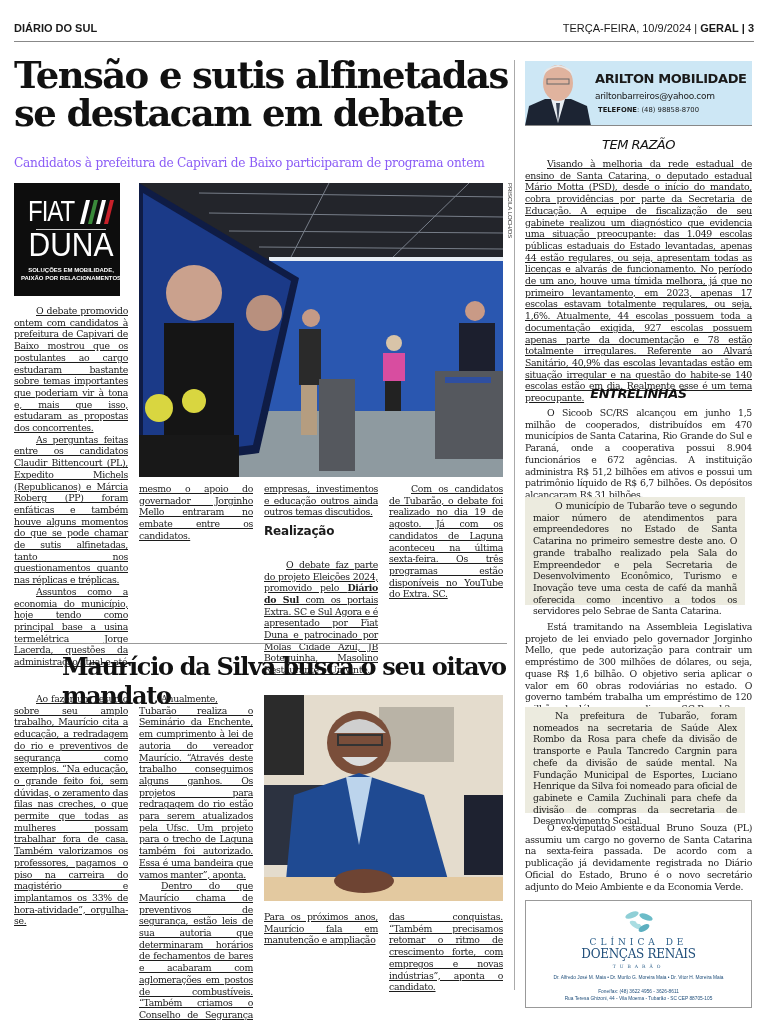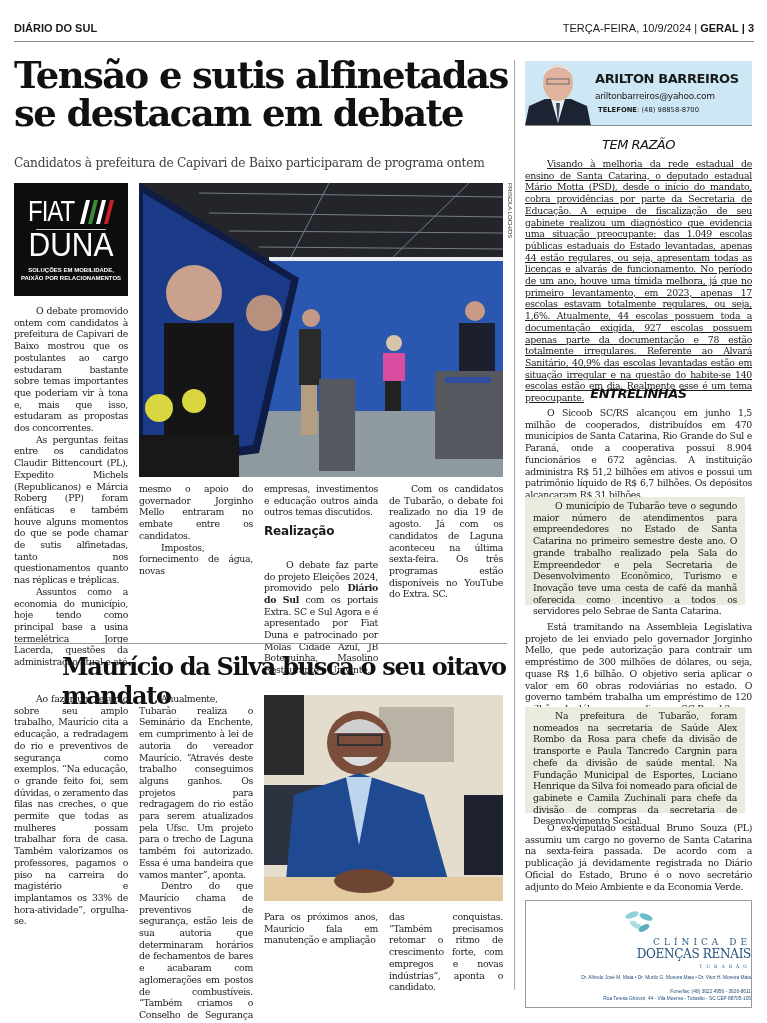--- a/index.html
+++ b/index.html
@@ -5,34 +5,34 @@
   * { box-sizing: border-box; margin: 0; padding: 0; }
   html, body { width: 767px; height: 1023px; background: #fff; overflow: hidden; }
   body { position: relative; font-family: "DejaVu Serif", serif; color: #1a1a1a; }
 
   .header { position: absolute; left: 14px; top: 20px; width: 740px; height: 22px; border-bottom: 1px solid #888; }
   .header .brand { position: absolute; left: 0; top: 2px; font-family: "Liberation Sans", sans-serif; font-weight: bold; font-size: 11px; letter-spacing: 0; }
   .header .right { position: absolute; right: 0; top: 2px; font-family: "Liberation Sans", sans-serif; font-size: 11px; }
   .header .right b { font-weight: bold; }
 
   .headline { position: absolute; left: 14px; top: 56px; width: 500px; font-family: "DejaVu Serif", serif; font-weight: bold; font-size: 37px; line-height: 38px; letter-spacing: -1.6px; color: #111; }
-  .subhead { position: absolute; left: 14px; top: 156px; width: 500px; font-family: "DejaVu Serif", serif; font-size: 12.2px; letter-spacing: -0.25px; color: #404040; }
-
-  .ad-fiat { position: absolute; left: 14px; top: 183px; width: 114px; height: 113px; background: #0d0d0d; color: #fff; text-align: center; }
+  .subhead { position: absolute; left: 14px; top: 156px; width: 500px; font-family: "DejaVu Serif", serif; font-size: 12.2px; letter-spacing: -0.25px; color: #8b5cf6; }
+
+  .ad-fiat { position: absolute; left: 14px; top: 183px; width: 106px; height: 113px; background: #0d0d0d; color: #fff; text-align: center; }
   .ad-fiat .fiat { position: absolute; left: 14px; top: 14px; font-family: "Liberation Sans", sans-serif; font-size: 24px; font-weight: normal; letter-spacing: -1px; transform: scaleY(1.2); }
   .ad-fiat .stripes { position: absolute; left: 66px; top: 17px; width: 34px; height: 24px; }
   .ad-fiat .rule { position: absolute; left: 22px; top: 46px; width: 70px; height: 1px; background: #ccc; }
   .ad-fiat .duna { position: absolute; left: 0; width: 114px; top: 45px; font-family: "Liberation Sans", sans-serif; font-size: 30px; font-weight: normal; letter-spacing: 0; transform: scaleY(1.1); }
   .ad-fiat .tag { position: absolute; left: 0; width: 114px; top: 83px; font-family: "Liberation Sans", sans-serif; font-size: 6px; font-weight: bold; line-height: 8px; }
 
   .photo1 { position: absolute; left: 139px; top: 183px; width: 364px; height: 294px; overflow: hidden; background: #1f3f8f; }
   .credit1 { position: absolute; left: 505px; top: 183px; width: 8px; height: 80px; font-family: "Liberation Sans", sans-serif; font-size: 6px; writing-mode: vertical-rl; color: #333; }
 
   .col { position: absolute; font-family: "DejaVu Serif", serif; font-size: 9.35px; line-height: 11.7px; text-align: justify; color: #1c1c1c; letter-spacing: -0.3px; }
-  .col p { text-indent: 22px; }
+  .col p { text-indent: 22px; text-decoration: underline; }
   .col h3 { font-family: "DejaVu Sans", sans-serif; font-size: 12px; font-weight: bold; margin: 8px 0 21px; text-indent: 0; letter-spacing: -0.2px; }
 
   .divider { position: absolute; height: 1px; background: #999; }
 
   .headline2 { position: absolute; left: 14px; top: 652px; width: 500px; font-family: "DejaVu Serif", serif; font-size: 24px; letter-spacing: -1.3px; color: #111; margin-left: 48px; }
 
   .photo2 { position: absolute; left: 264px; top: 695px; width: 239px; height: 206px; overflow: hidden; background: #e6ded0; }
 
   .vline { position: absolute; left: 514px; top: 60px; width: 1px; height: 930px; background: #aaa; }
 
@@ -43,21 +43,21 @@
   .columnist .phone b { font-weight: bold; }
 
   .sec-title { position: absolute; left: 525px; width: 227px; text-align: center; font-family: "DejaVu Sans", sans-serif; font-size: 13px; color: #111; letter-spacing: -0.5px; font-style: italic; }
   .sec-title.bold { font-weight: bold; }
 
   .rcol { position: absolute; left: 525px; width: 227px; font-family: "DejaVu Serif", serif; font-size: 9.35px; line-height: 11.7px; text-align: justify; color: #1c1c1c; letter-spacing: -0.3px; }
   .rcol p { text-indent: 22px; }
   .rbox { position: absolute; left: 525px; width: 220px; background: #ecebdf; padding: 3px 8px 3px 8px; font-family: "DejaVu Serif", serif; font-size: 9.35px; line-height: 11.7px; text-align: justify; color: #1c1c1c; letter-spacing: -0.3px; }
   .rbox p { text-indent: 22px; }
 
-  .ad-clinic { position: absolute; left: 525px; top: 900px; width: 227px; height: 108px; border: 1px solid #999; text-align: right; background: #fff; }
+  .ad-clinic { position: absolute; left: 525px; top: 900px; width: 227px; height: 108px; border: 1px solid #999; text-align: center; background: #fff; }
   .ad-clinic .line1 { position: absolute; left: 0; width: 225px; top: 36px; font-family: "DejaVu Serif", serif; font-size: 9px; letter-spacing: 4px; color: #2c5f8a; }
   .ad-clinic .line2 { position: absolute; left: 0; width: 225px; top: 46px; font-family: "DejaVu Serif", serif; font-size: 12px; color: #1f4e7a; letter-spacing: -0.3px; }
   .ad-clinic .line3 { position: absolute; left: 0; width: 225px; top: 63px; font-family: "DejaVu Serif", serif; font-size: 4.5px; letter-spacing: 4px; color: #2c5f8a; }
   .ad-clinic .doctors { position: absolute; left: 0; width: 225px; top: 74px; font-family: "Liberation Sans", sans-serif; font-size: 4.8px; color: #1f4e7a; }
   .ad-clinic .phone { position: absolute; left: 0; width: 225px; top: 88px; font-family: "Liberation Sans", sans-serif; font-size: 4.8px; color: #1f4e7a; }
   .ad-clinic .addr { position: absolute; left: 0; width: 225px; top: 95px; font-family: "Liberation Sans", sans-serif; font-size: 4.8px; color: #1f4e7a; }
   .ad-clinic .logo { position: absolute; left: 96px; top: 6px; width: 34px; height: 28px; }
   b.k { font-weight: bold; }
 </style>
 </head>
@@ -132,21 +132,20 @@
 <div class="credit1">PRISCILA LOCH/DS</div>
 
 <div class="col" style="left:14px; top:305px; width:114px;">
   <p>O debate promovido ontem com candidatos à prefeitura de Capivari de Baixo mostrou que os postulantes ao cargo estudaram bastante sobre temas importantes que poderiam vir à tona e, mais que isso, estudaram as propostas dos concorrentes.</p>
   <p>As perguntas feitas entre os candidatos Claudir Bittencourt (PL), Expedito Michels (Republicanos) e Márcia Roberg (PP) foram enfáticas e também houve alguns momentos do que se pode chamar de sutis alfinetadas, tanto nos questionamentos quanto nas réplicas e tréplicas.</p>
   <p>Assuntos como a economia do município, hoje tendo como principal base a usina termelétrica Jorge Lacerda, questões da administração atual e até</p>
 </div>
 
 <div class="col" style="left:139px; top:483px; width:114px;">
   <p style="text-indent:0">mesmo o apoio do governador Jorginho Mello entraram no embate entre os candidatos.</p>
-  <p>Impostos, fornecimento de água, novas</p>
 </div>
 
 <div class="col" style="left:264px; top:483px; width:114px;">
   <p style="text-indent:0">empresas, investimentos e educação outros ainda outros temas discutidos.</p>
   <h3>Realização</h3>
   <p><span>O debate faz parte do projeto Eleições 2024, promovido pelo </span><b class="k">Diário do Sul</b><span> com os portais Extra. SC e Sul Agora e é apresentado por Fiat Duna e patrocinado por Molas Cidade Azul, JB Boteguinha, Masolino Restaurante e Univinte.</span></p>
 </div>
 
 <div class="col" style="left:389px; top:483px; width:114px;">
   <p>Com os candidatos de Tubarão, o debate foi realizado no dia 19 de agosto. Já com os candidatos de Laguna aconteceu na última sexta-feira. Os três programas estão disponíveis no YouTube do Extra. SC.</p>
@@ -196,21 +195,21 @@
 <div class="columnist">
   <svg style="position:absolute;left:0;top:0" width="66" height="65" viewBox="0 0 66 65">
     <rect x="0" y="0" width="66" height="65" fill="#cde7f5"></rect>
     <polygon points="0,65 4,45 20,38 46,38 62,45 66,65" fill="#1c2433"></polygon>
     <polygon points="26,38 33,62 40,38" fill="#e9eef3"></polygon>
     <polygon points="31,42 33,62 35,42" fill="#3a4456"></polygon>
     <ellipse cx="33" cy="22" rx="15" ry="18" fill="#e0b39e"></ellipse>
     <path d="M18 14 Q33 -2 48 14 Q46 6 33 4 Q20 6 18 14" fill="#e8e8e8"></path>
     <rect x="22" y="18" width="22" height="5" fill="none" stroke="#666" stroke-width="1"></rect>
   </svg>
-  <div class="name">ARILTON BARREIROS</div>
+  <div class="name">ARILTON MOBILIDADE</div>
   <div class="email">ariltonbarreiros@yahoo.com</div>
   <div class="phone"><b>TELEFONE</b><span>: (48) 98858-8700</span></div>
 </div>
 
 <div class="sec-title" style="top:137px;">TEM RAZÃO</div>
 <div class="rcol" style="top:158px;text-decoration:underline;">
   <p>Visando à melhoria da rede estadual de ensino de Santa Catarina, o deputado estadual Mário Motta (PSD), desde o início do mandato, cobra providências por parte da Secretaria de Educação. A equipe de fiscalização de seu gabinete realizou um diagnóstico que evidencia uma situação preocupante: das 1.049 escolas públicas estaduais do Estado levantadas, apenas 44 estão regulares, ou seja, apresentam todas as licenças e alvarás de funcionamento. No período de um ano, houve uma tímida melhora, já que no primeiro levantamento, em 2023, apenas 17 escolas estavam totalmente regulares, ou seja, 1,6%. Atualmente, 44 escolas possuem toda a documentação exigida, 927 escolas possuem apenas parte da documentação e 78 estão totalmente irregulares. Referente ao Alvará Sanitário, 40,9% das escolas levantadas estão em situação irregular e na questão do habite-se 140 escolas estão em dia. Realmente esse é um tema preocupante.</p>
 </div>
 
 <div class="sec-title bold" style="top:386px;">ENTRELINHAS</div>

